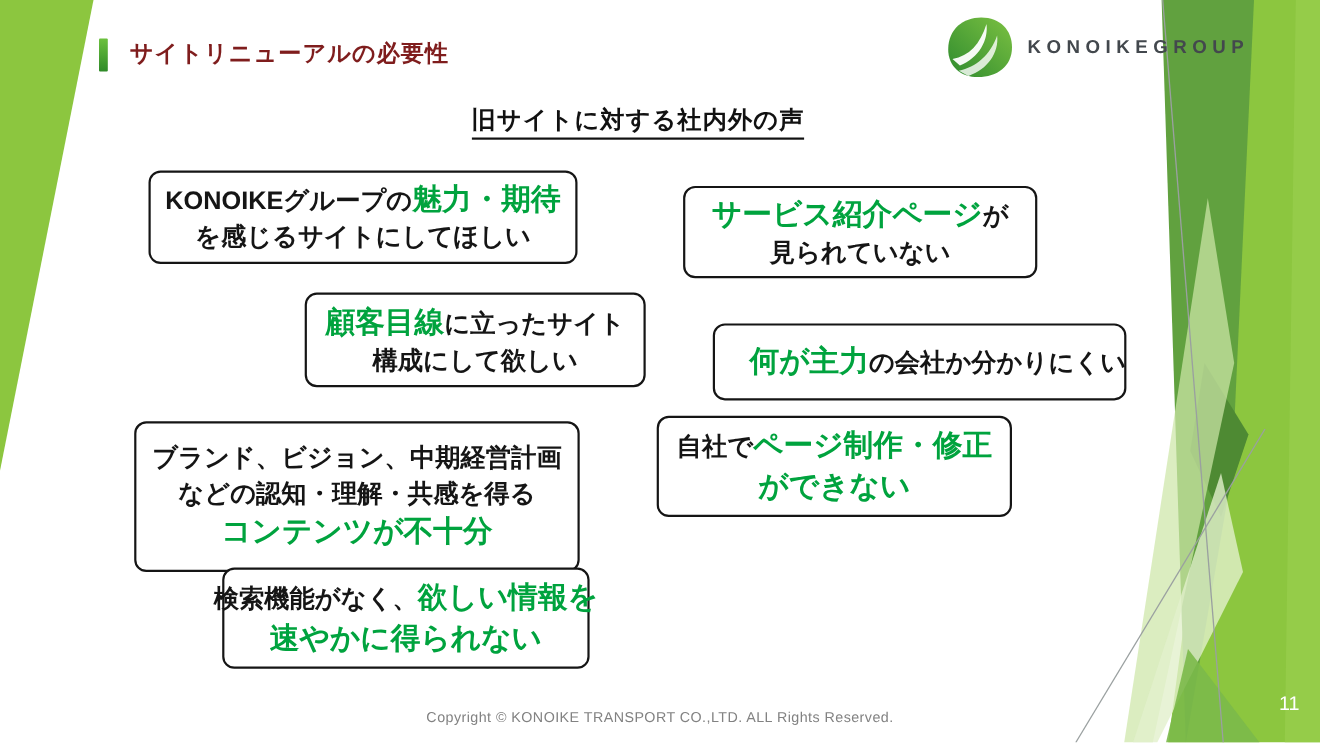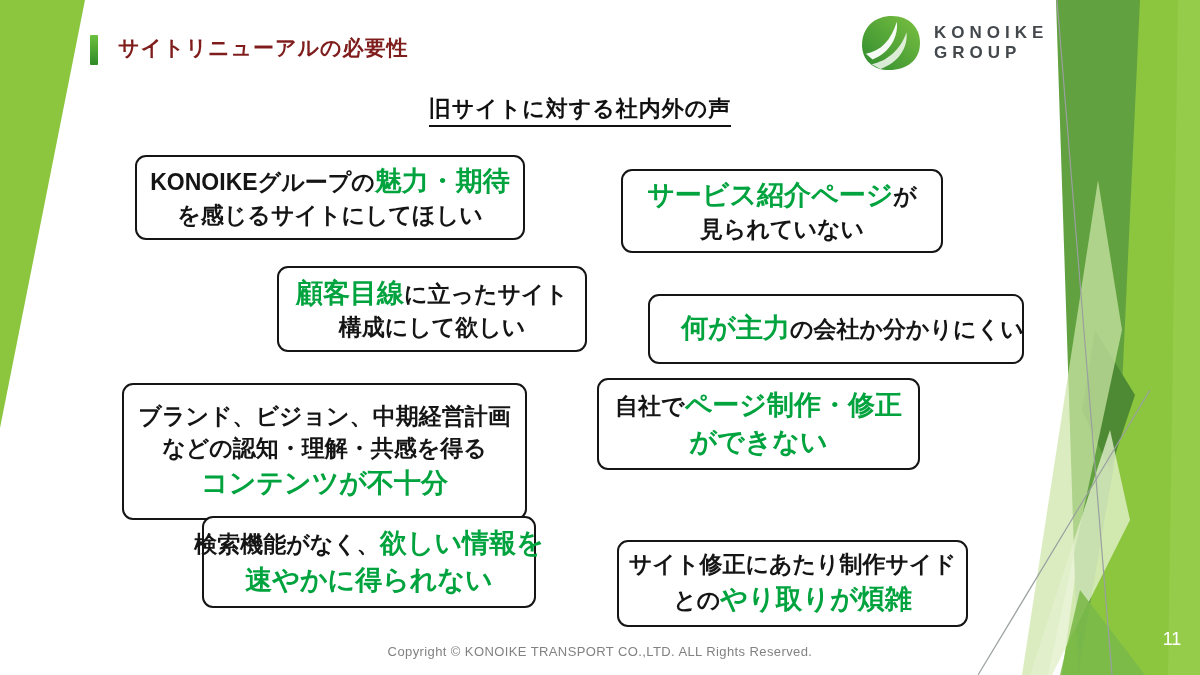--- a/index.html
+++ b/index.html
@@ -22,21 +22,21 @@
     font-size:21px;font-weight:700;color:#7f1d1d;letter-spacing:1px;
   }
   .section-heading{
     position:absolute;left:350px;top:94px;width:460px;z-index:2;
     text-align:center;font-size:22px;font-weight:700;color:#111;
   }
   .section-heading span{border-bottom:2px solid #111;padding-bottom:4px;letter-spacing:1px;}
 
   
   .logo{position:absolute;left:860px;top:14px;z-index:2;display:flex;align-items:center;gap:12px;}
-  .logo-text{display:flex;flex-direction:column;line-height:1.15;}
+  .logo-text{display:flex;flex-direction:row;line-height:1.15;}
   .logo-text .l1,.logo-text .l2{
     font-size:17px;font-weight:700;color:#43484d;letter-spacing:5px;
   }
 
   
   .voice-box{
     position:absolute;z-index:3;background:#fff;
     border:2.5px solid #151515;border-radius:11px;
     display:flex;flex-direction:column;align-items:center;justify-content:center;
     padding:4px 8px;box-sizing:border-box;text-align:center;
@@ -125,21 +125,17 @@
       <div class="vline"><span class="seg-green">コンテンツが不十分</span></div>
     </div>
   <div class="voice-box" style="left:597px;top:378px;width:323px;height:92px;">
       <div class="vline"><span class="seg-black">自社で</span><span class="seg-green">ページ制作・修正</span></div>
       <div class="vline"><span class="seg-green">ができない</span></div>
     </div>
   <div class="voice-box" style="left:202px;top:516px;width:334px;height:92px;font-family:Liberation Serif, serif;">
       <div class="vline"><span class="seg-black">検索機能がなく、</span><span class="seg-green">欲しい情報を</span></div>
       <div class="vline"><span class="seg-green">速やかに得られない</span></div>
     </div>
-  <div class="voice-box" style="left:617px;top:540px;width:351px;height:87px;">
-      <div class="vline"><span class="seg-black">サイト修正にあたり制作サイド</span></div>
-      <div class="vline"><span class="seg-black">との</span><span class="seg-green">やり取りが煩雑</span></div>
-    </div>
 
   <div class="footer">Copyright © KONOIKE TRANSPORT CO.,LTD.  ALL Rights Reserved.</div>
   <div class="page-number">11</div>
 
 </div>
 
 </body></html>

